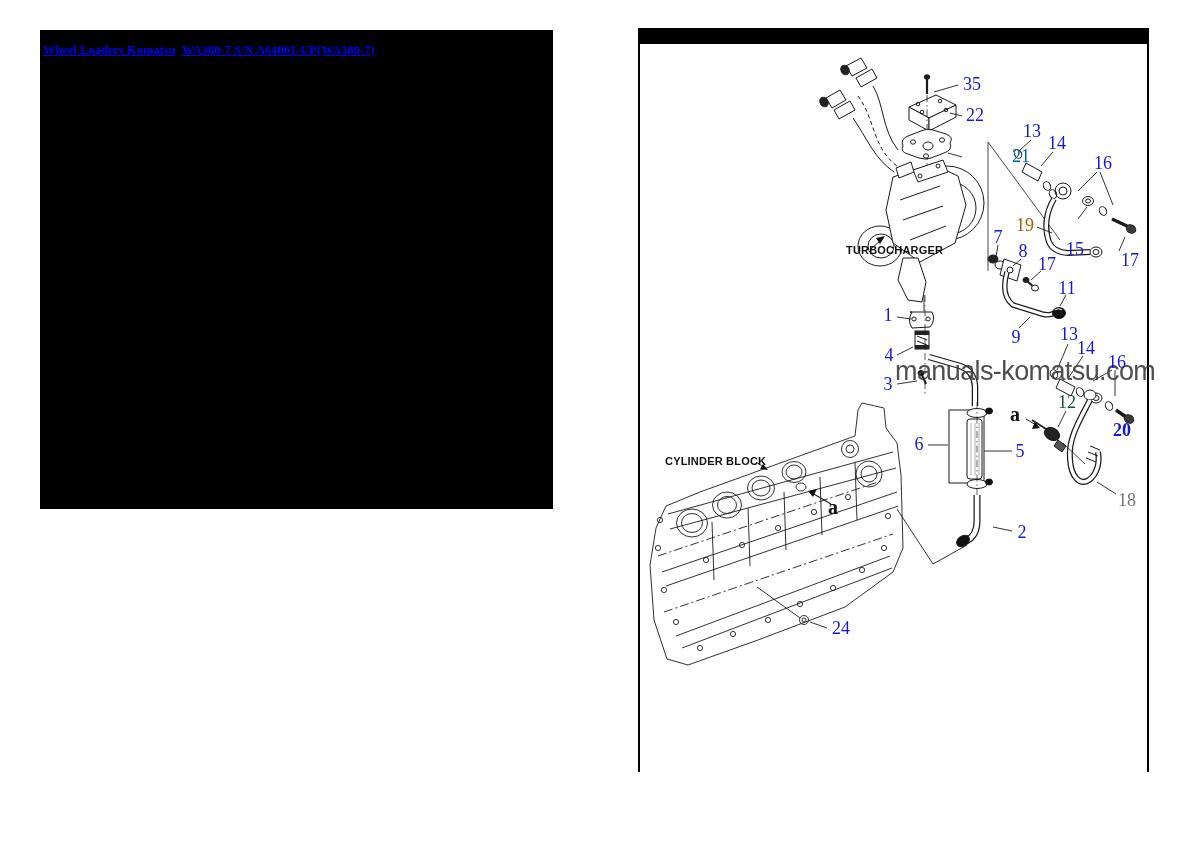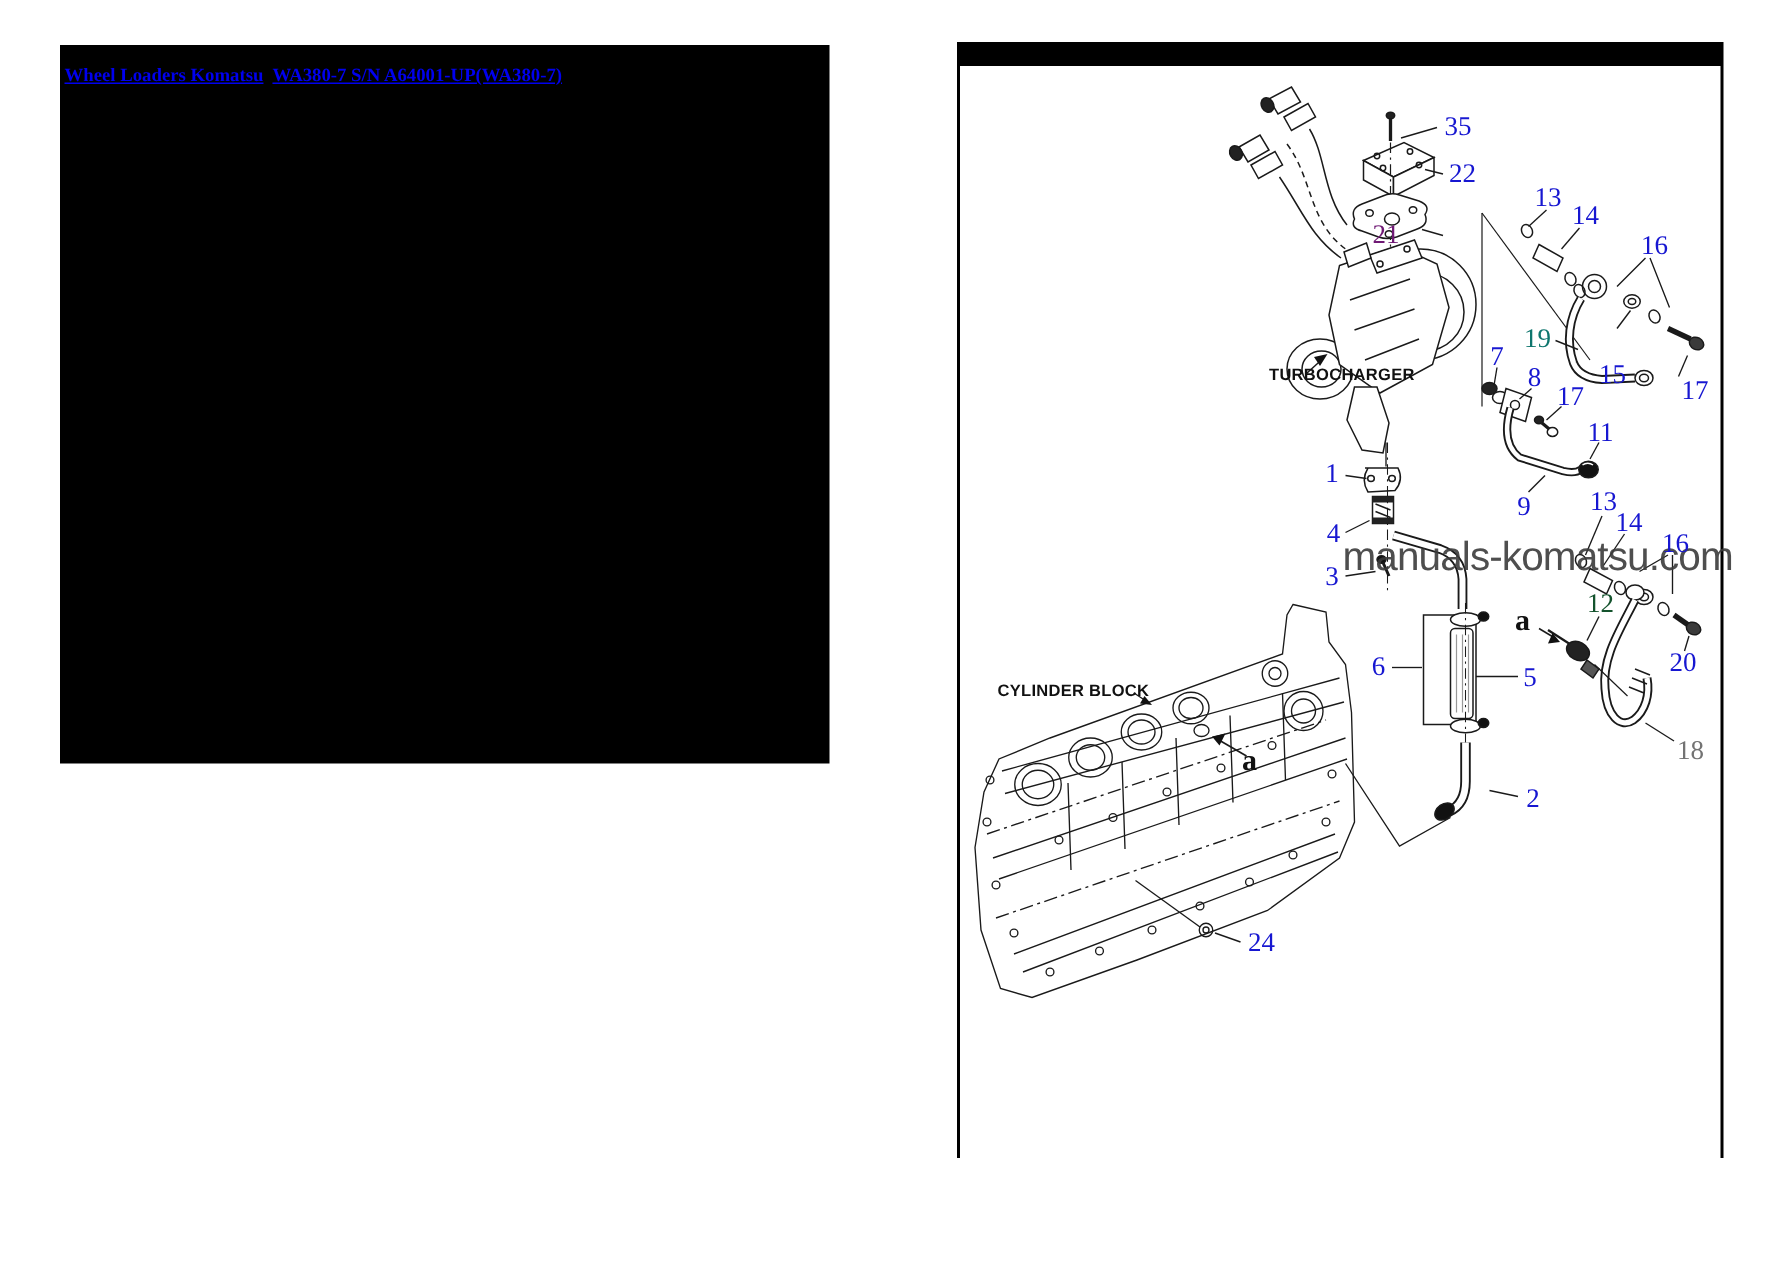--- a/index.html
+++ b/index.html
@@ -269,37 +269,37 @@
 <div class="diagram-label" id="label-turbocharger">TURBOCHARGER</div>
 <div class="diagram-label" id="label-cylinder-block">CYLINDER BLOCK</div>
 <div class="port-label" id="label-a-upper">a</div>
 <div class="port-label" id="label-a-lower">a</div>
 
 <div class="watermark">manuals-komatsu.com</div>
 
 <div id="callouts-layer">
     <span class="callout" style="left: 972px; top: 84px; color: rgb(23, 23, 209);">35</span>
     <span class="callout" style="left: 975px; top: 115px; color: rgb(23, 23, 209);">22</span>
-    <span class="callout" style="left: 924px; top: 156px; color: #701a75;">21</span>
+    <span class="callout" style="left: 1021px; top: 156px; color: #0369a1;">21</span>
     <span class="callout" style="left: 1032px; top: 131px; color: rgb(23, 23, 209);">13</span>
     <span class="callout" style="left: 1057px; top: 143px; color: rgb(23, 23, 209);">14</span>
     <span class="callout" style="left: 1103px; top: 163px; color: rgb(23, 23, 209);">16</span>
-    <span class="callout" style="left: 1025px; top: 225px; color: #0f766e;">19</span>
+    <span class="callout" style="left: 1025px; top: 225px; color: #a16207;">19</span>
     <span class="callout" style="left: 1075px; top: 227px; color: rgb(23, 23, 209); margin-top: 22px;">15</span>
     <span class="callout" style="left: 1118px; top: 260px; color: rgb(23, 23, 209); margin-left: 12px;">17</span>
     <span class="callout" style="left: 998px; top: 237px; color: rgb(23, 23, 209);">7</span>
     <span class="callout" style="left: 1023px; top: 251px; color: rgb(23, 23, 209);">8</span>
     <span class="callout" style="left: 1047px; top: 264px; color: rgb(23, 23, 209);">17</span>
     <span class="callout" style="left: 1067px; top: 288px; color: rgb(23, 23, 209);">11</span>
     <span class="callout" style="left: 1016px; top: 337px; color: rgb(23, 23, 209);">9</span>
     <span class="callout" style="left: 1069px; top: 334px; color: rgb(23, 23, 209);">13</span>
     <span class="callout" style="left: 1086px; top: 348px; color: rgb(23, 23, 209);">14</span>
     <span class="callout" style="left: 1117px; top: 362px; color: rgb(23, 23, 209);">16</span>
     <span class="callout" style="left: 1067px; top: 402px; color: #14532d;">12</span>
-    <span class="callout" style="left: 1122px; top: 441px; color: rgb(23, 23, 209);">20</span>
+    <span class="callout" style="left: 1122px; top: 430px; color: rgb(23, 23, 209); font-weight: bold;">20</span>
     <span class="callout" style="left: 1127px; top: 500px; color: #737373;">18</span>
     <span class="callout" style="left: 888px; top: 315px; color: rgb(23, 23, 209);">1</span>
     <span class="callout" style="left: 889px; top: 355px; color: rgb(23, 23, 209);">4</span>
     <span class="callout" style="left: 888px; top: 384px; color: rgb(23, 23, 209);">3</span>
     <span class="callout" style="left: 919px; top: 444px; color: rgb(23, 23, 209);">6</span>
     <span class="callout" style="left: 1020px; top: 451px; color: rgb(23, 23, 209);">5</span>
     <span class="callout" style="left: 1022px; top: 532px; color: rgb(23, 23, 209);">2</span>
     <span class="callout" style="left: 841px; top: 628px; color: rgb(23, 23, 209);">24</span>
   </div>
 

